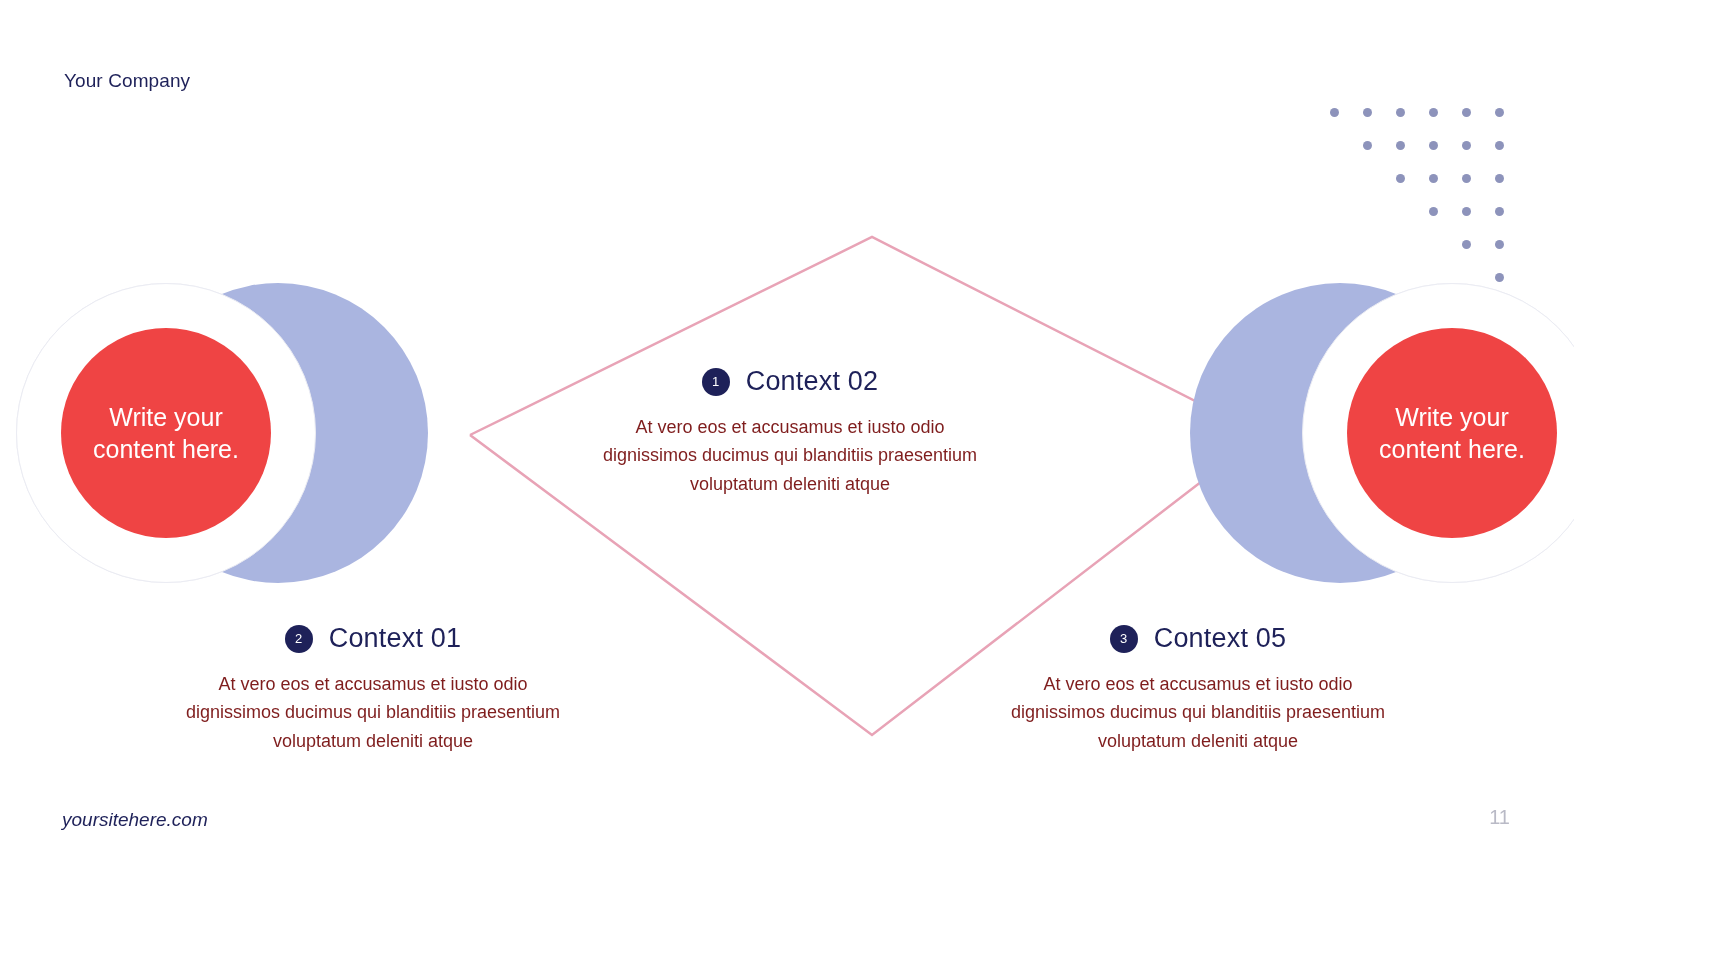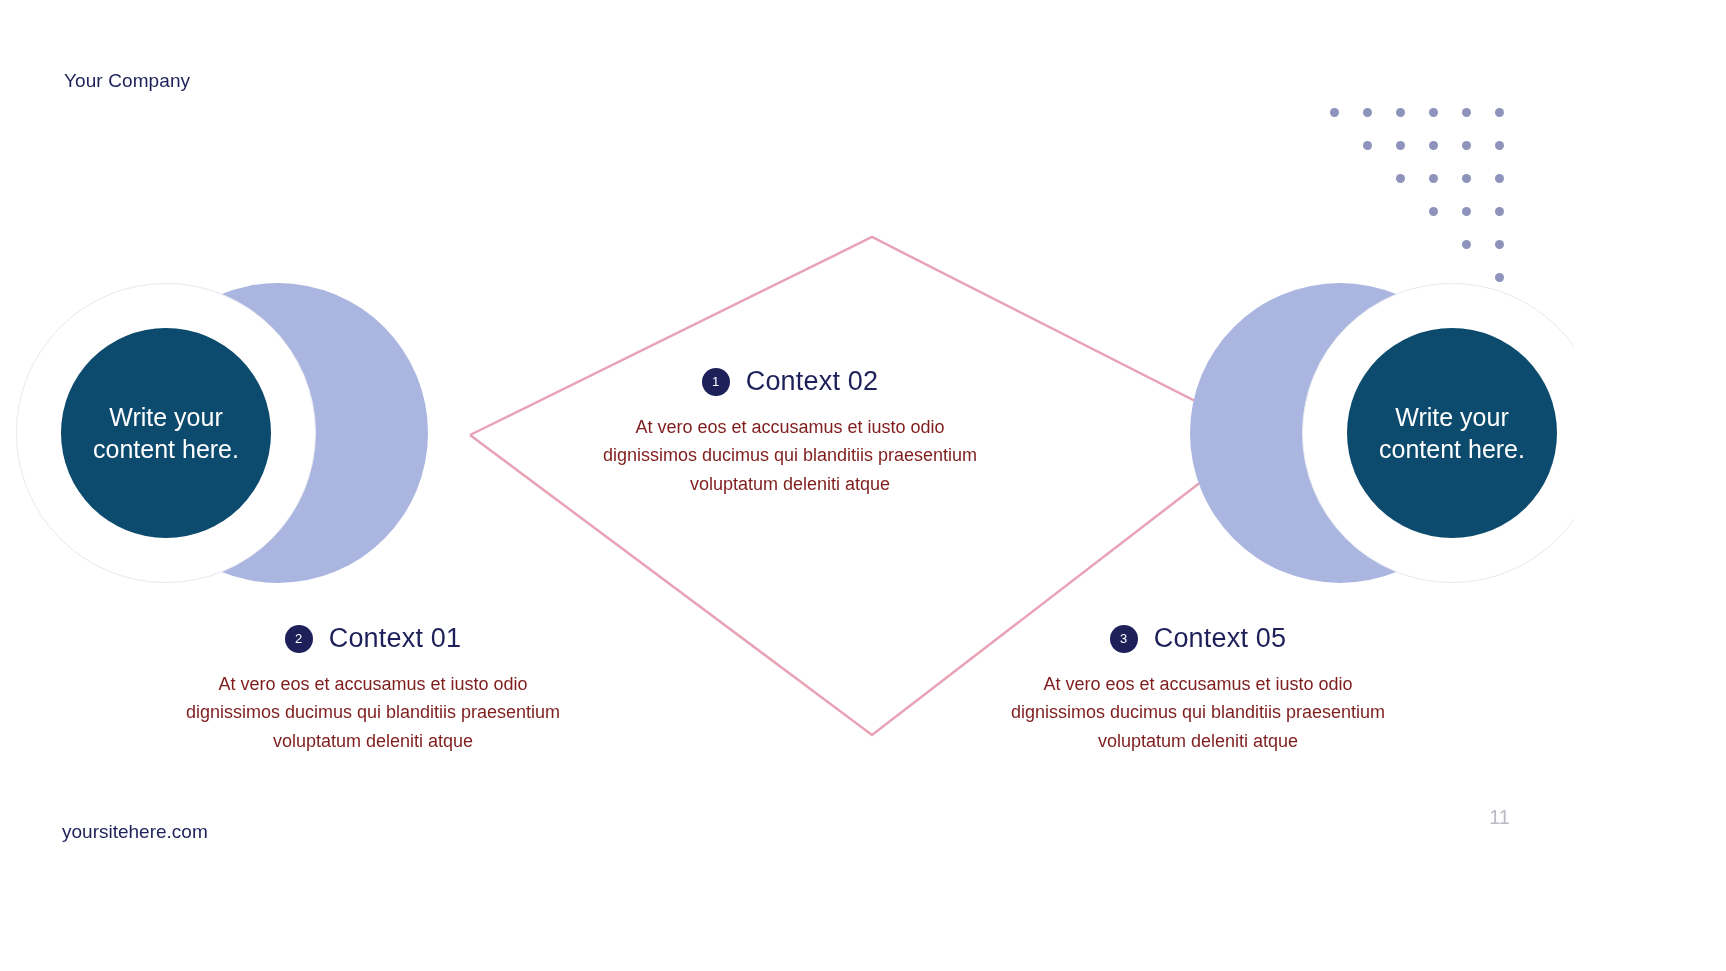--- a/index.html
+++ b/index.html
@@ -109,21 +109,21 @@
   }
   .circle-group.left  .ring-mask { left: 8px; }
   .circle-group.right .ring-mask { left: 192px; }
 
   .core-circle {
     position: absolute;
     top: 45px;
     width: 210px;
     height: 210px;
     border-radius: 50%;
-    background: #0c4a6e;
+    background: #ef4444;
     display: flex;
     align-items: center;
     justify-content: center;
     text-align: center;
   }
   .circle-group.left  .core-circle { left: 53px; }
   .circle-group.right .core-circle { left: 237px; }
 
   .core-text {
     color: #ffffff;
@@ -170,23 +170,24 @@
     font-size: 18px;
     line-height: 1.58;
     color: #7f1d1d;
     padding: 0 12px;
   }
 
   
   .footer-site {
     position: absolute;
     left: 62px;
-    bottom: 128px;
+    bottom: 140px;
     font-size: 19px;
     color: #1e2159;
+    font-style: italic;
   }
   .page-number {
     position: absolute;
     right: 64px;
     bottom: 142px;
     font-size: 20px;
     color: #b9bac6;
   }
 </style>
 </head>

